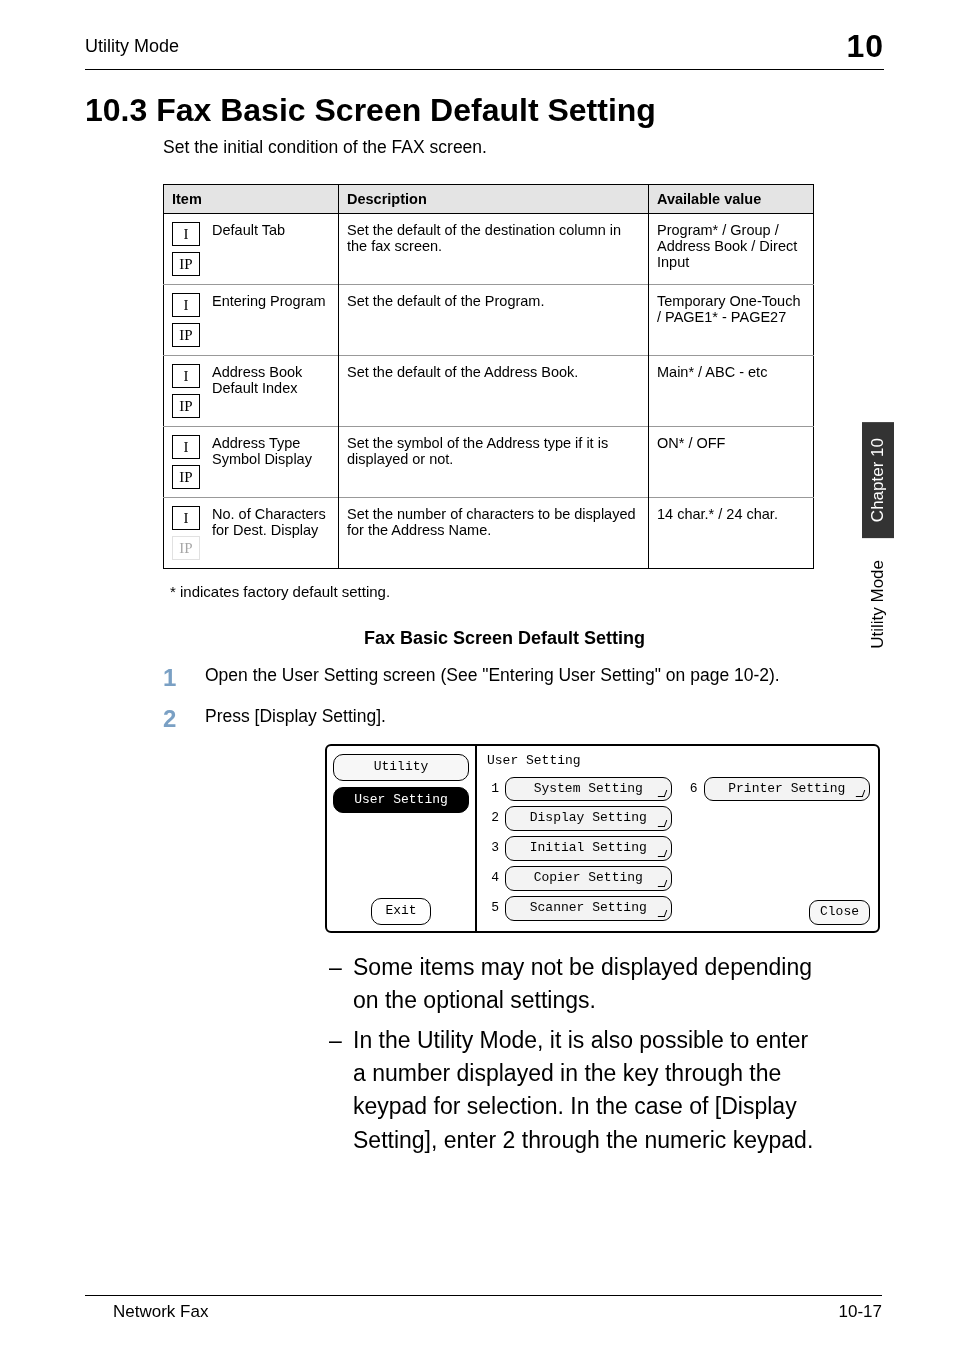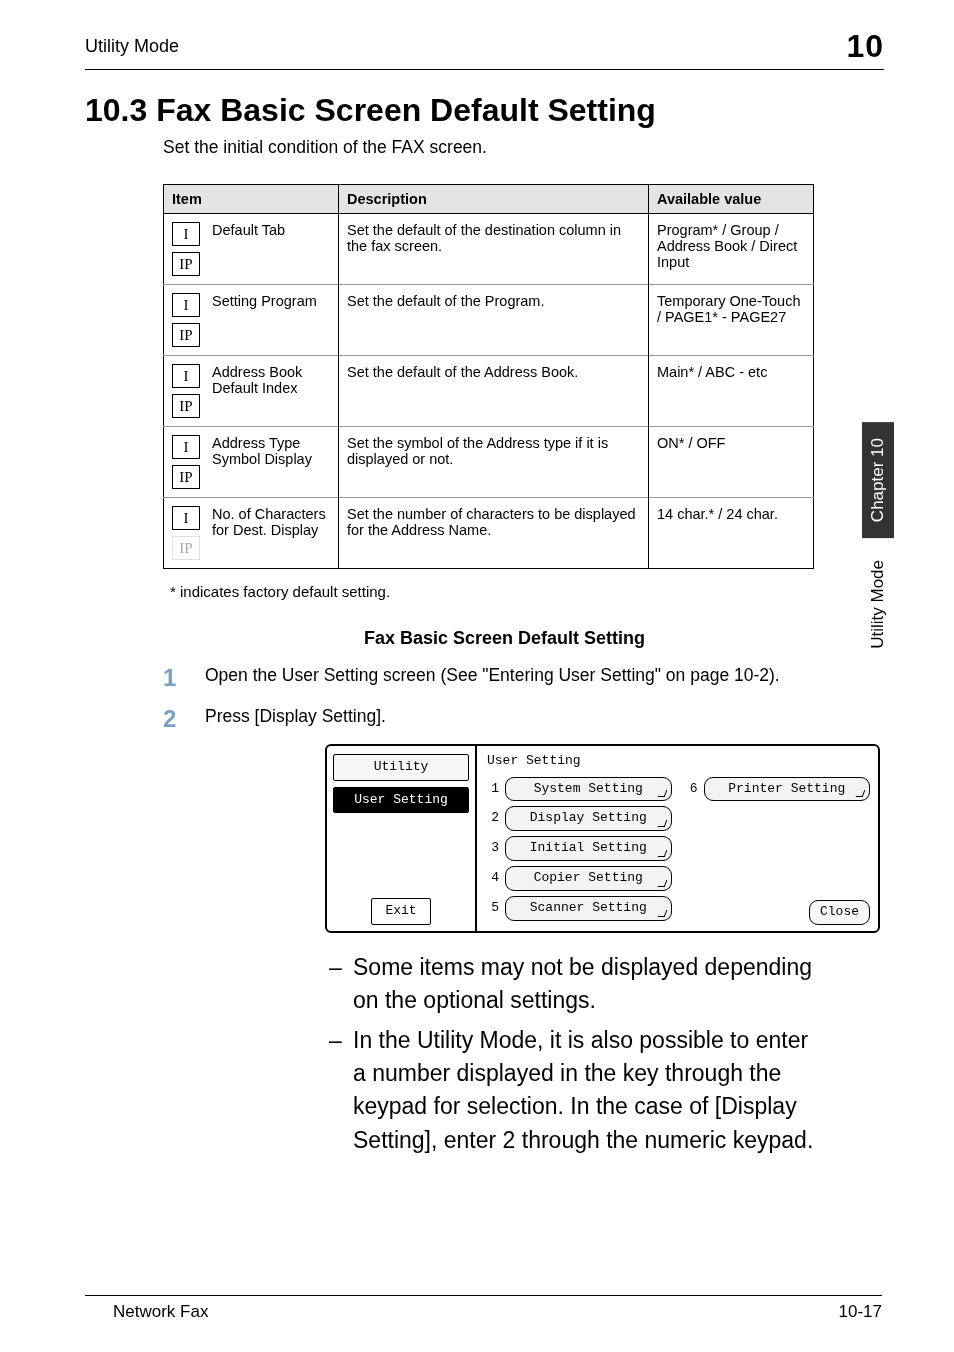--- a/index.html
+++ b/index.html
@@ -149,21 +149,21 @@
     overflow:hidden;
   }
   .screen-side {
     width: 150px;
     border-right:2px solid #000;
     display:flex; flex-direction:column; justify-content:space-between;
   }
   .side-top { padding:8px 6px; display:flex; flex-direction:column; gap:6px;}
   .side-chip, .side-chip-dark, .screen-btn, .screen-btn-sm {
     border:1.5px solid #000;
-    border-radius:2px;
+    border-radius:10px;
     padding:3px 8px;
     text-align:center;
   }
   .side-chip { background:#f7f7f7; }
   .side-chip-dark { background:#000; color:#fff; }
   .side-bottom { padding:6px; }
   .side-bottom .screen-btn-sm { width:60px; margin:0 auto; }
 
   .screen-main { flex:1; padding:4px 8px 10px 8px; position:relative;}
   .screen-title { margin:2px 0 6px 2px; font-weight:normal;}
@@ -282,21 +282,21 @@
         <td>Program* / Group / Address Book / Direct Input</td>
       </tr>
 
       <tr class="datarow">
         <td class="itemcell">
           <div class="iconcol">
             <div class="icon-stack">
               <div class="mode-ico">I</div>
               <div class="mode-ico">IP</div>
             </div>
-            <div class="item-text">Setting Program</div>
+            <div class="item-text">Entering Program</div>
           </div>
         </td>
         <td>Set the default of the Program.</td>
         <td>Temporary One-Touch / PAGE1* - PAGE27</td>
       </tr>
 
       <tr class="datarow">
         <td class="itemcell">
           <div class="iconcol">
             <div class="icon-stack">

